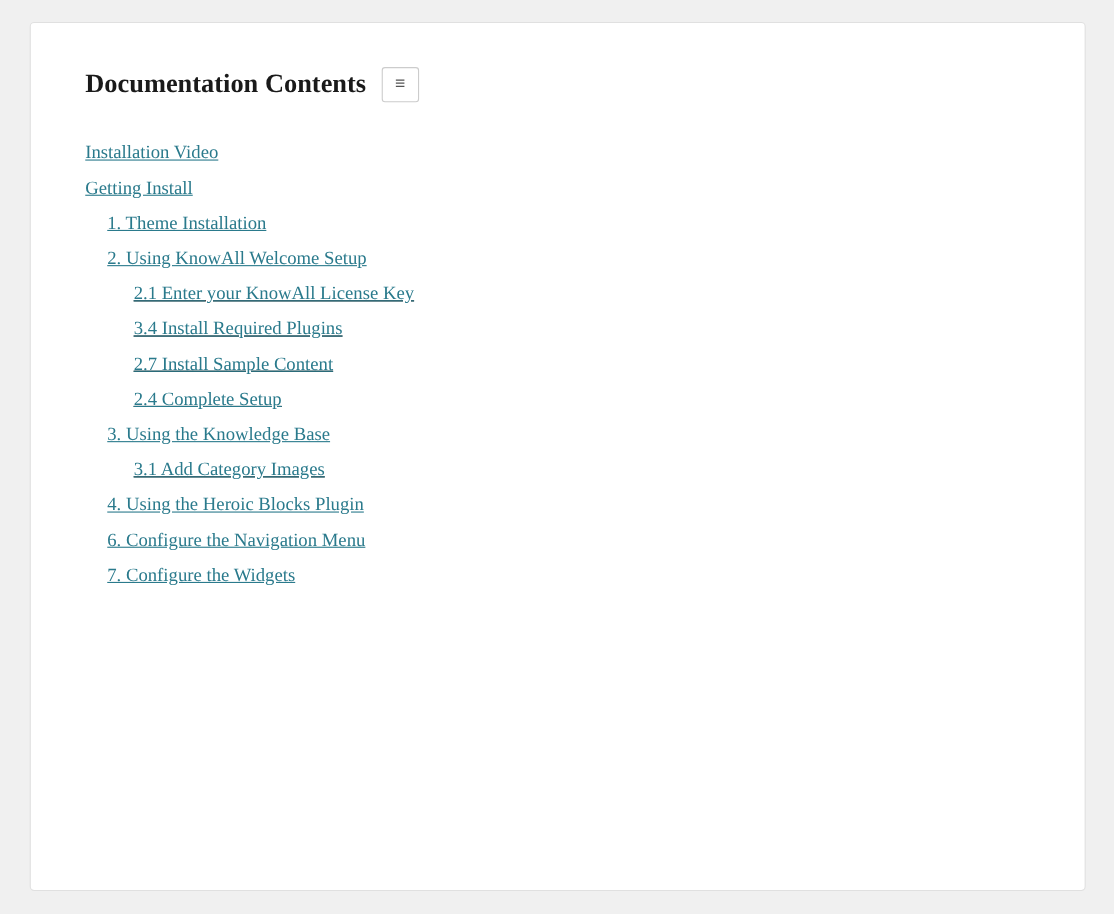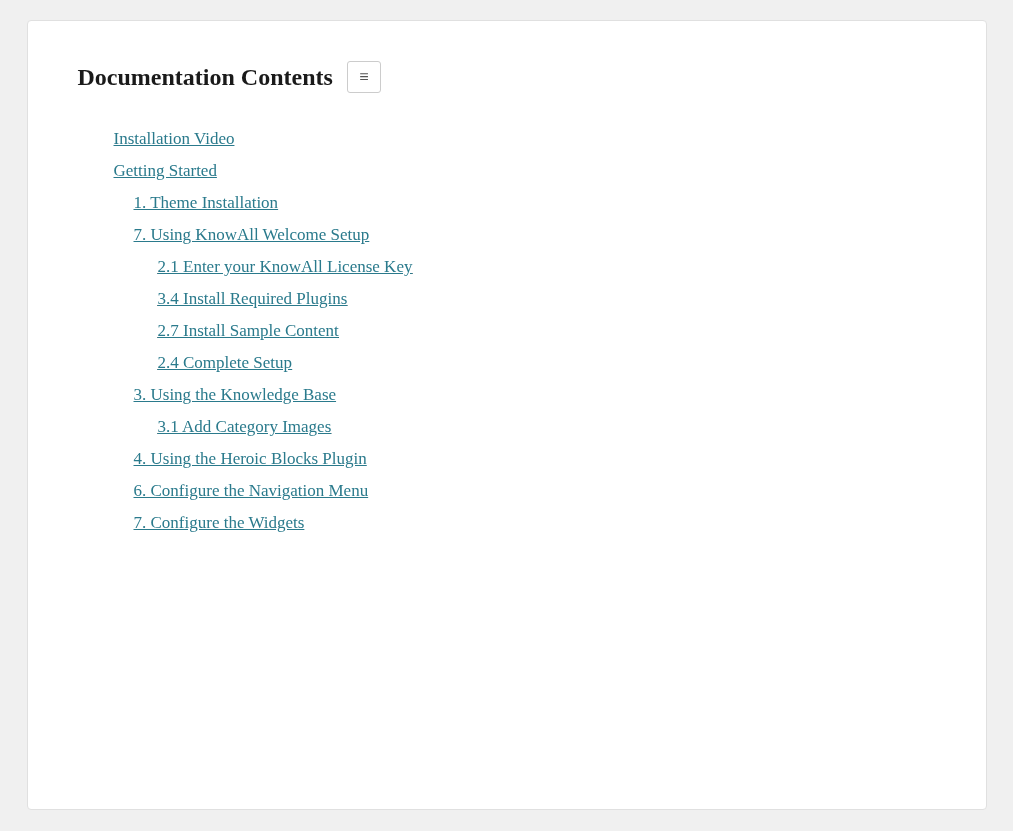--- a/index.html
+++ b/index.html
@@ -62,21 +62,20 @@
 
     .toc-list {
       list-style: none;
       display: flex;
       flex-direction: column;
       gap: 0;
     }
 
     .toc-item {
       padding: 6px 0;
-      margin-left: 36px;
     }
 
     .toc-link {
       color: #2a7a8c;
       text-decoration: underline;
       font-size: 17px;
       font-family: Georgia, serif;
       cursor: pointer;
     }
 
@@ -99,23 +98,23 @@
 <div class="doc-container">
   <div class="doc-header">
     <span class="doc-title">Documentation Contents</span>
     <button class="menu-icon-btn">
       <span>≡</span>
     </button>
   </div>
 
   <ul class="toc-list">
   <li class="toc-item top-level"><a href="#" class="toc-link">Installation Video</a></li>
-      <li class="toc-item top-level"><a href="#" class="toc-link">Getting Started</a></li>
+      <li class="toc-item top-level"><a href="#" class="toc-link">Getting Install</a></li>
       <li class="toc-item level-1"><a href="#" class="toc-link">1. Theme Installation</a></li>
-      <li class="toc-item level-1"><a href="#" class="toc-link">7. Using KnowAll Welcome Setup</a></li>
+      <li class="toc-item level-1"><a href="#" class="toc-link">2. Using KnowAll Welcome Setup</a></li>
       <li class="toc-item level-2"><a href="#" class="toc-link">2.1 Enter your KnowAll License Key</a></li>
       <li class="toc-item level-2"><a href="#" class="toc-link">3.4 Install Required Plugins</a></li>
       <li class="toc-item level-2"><a href="#" class="toc-link">2.7 Install Sample Content</a></li>
       <li class="toc-item level-2"><a href="#" class="toc-link">2.4 Complete Setup</a></li>
       <li class="toc-item level-1"><a href="#" class="toc-link">3. Using the Knowledge Base</a></li>
       <li class="toc-item level-2"><a href="#" class="toc-link">3.1 Add Category Images</a></li>
       <li class="toc-item level-1"><a href="#" class="toc-link">4. Using the Heroic Blocks Plugin</a></li>
       <li class="toc-item level-1"><a href="#" class="toc-link">6. Configure the Navigation Menu</a></li>
       <li class="toc-item level-1"><a href="#" class="toc-link">7. Configure the Widgets</a></li>
     </ul>

